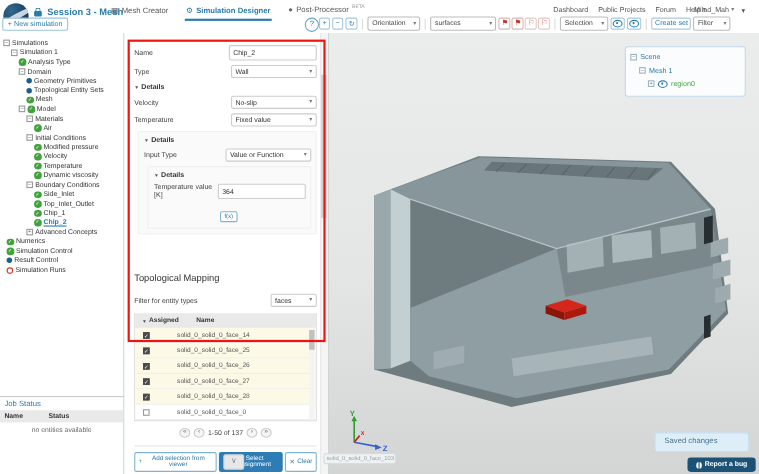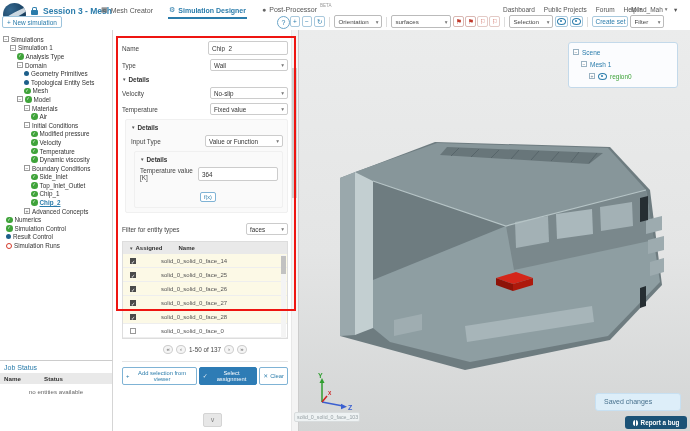--- a/index.html
+++ b/index.html
@@ -464,20 +464,21 @@
             <input class="inp" value="364" style="">
           </div>
           <div class="fxwrap">
             <div class="ctl78">
               <button class="fxbtn">f(x)</button>
             </div>
           </div>
         </div>
       </div>
 
+      <h2 class="mapping-head">Topological Mapping</h2>
       <div class="frow filter-row">
         <span class="flabel">Filter for entity types</span>
         <div class="selbox sm">
           <span>faces</span>
           <span class="caret">▾</span>
         </div>
       </div>
 
       <div class="maptable">
         <div class="mth">

